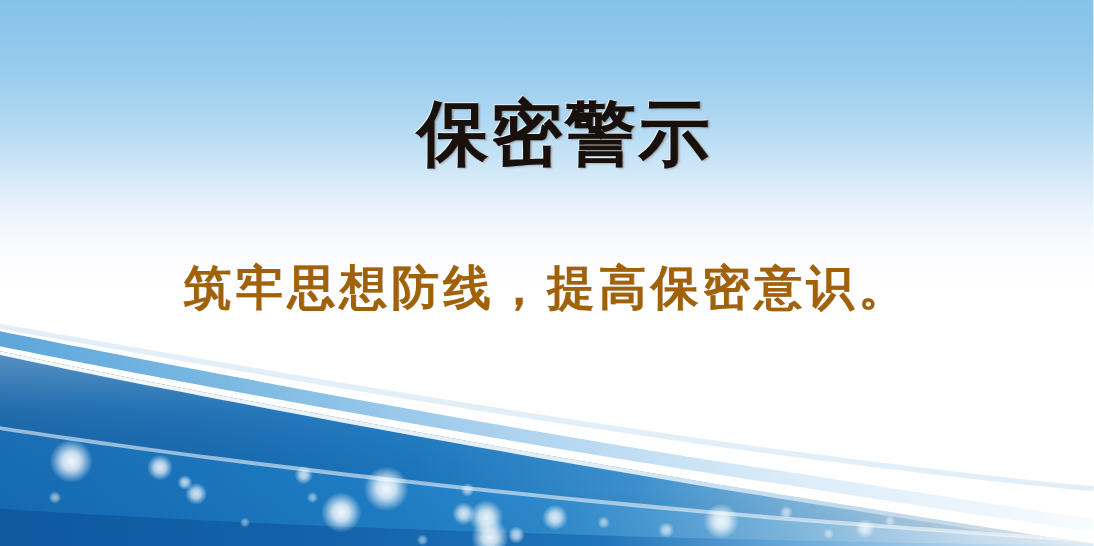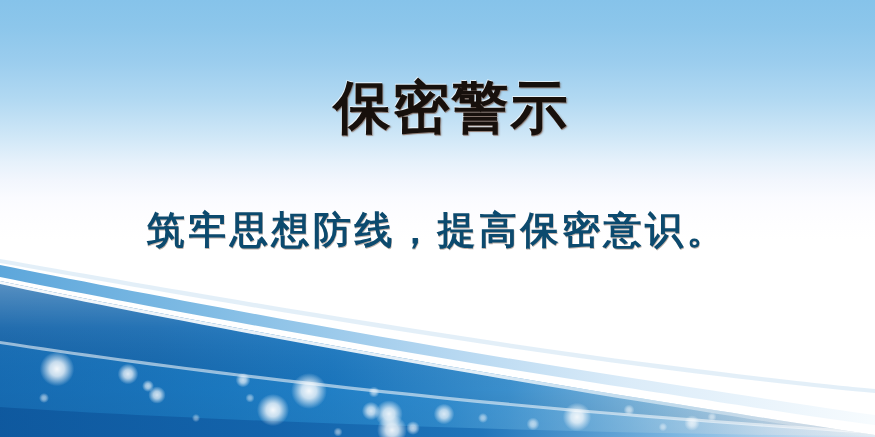--- a/index.html
+++ b/index.html
@@ -86,21 +86,21 @@
   .subtitle {
     position: absolute;
     left: 0;
     top: 208px;
     width: 875px;
     margin: 0;
     font-family: "DejaVu Sans", "Liberation Sans", sans-serif;
     font-size: 38px;
     font-weight: bold;
     line-height: 1.2;
-    color: #0c4a6e;
+    color: #a16207;
     letter-spacing: 3.5px;
     text-shadow:
        0.5px 0.5px 0 rgba(120, 85, 65, 0.45),
       -0.5px -0.5px 0 rgba(255, 255, 255, 0.65);
     white-space: nowrap;
   }
 </style>
 </head>
 <body>
 

